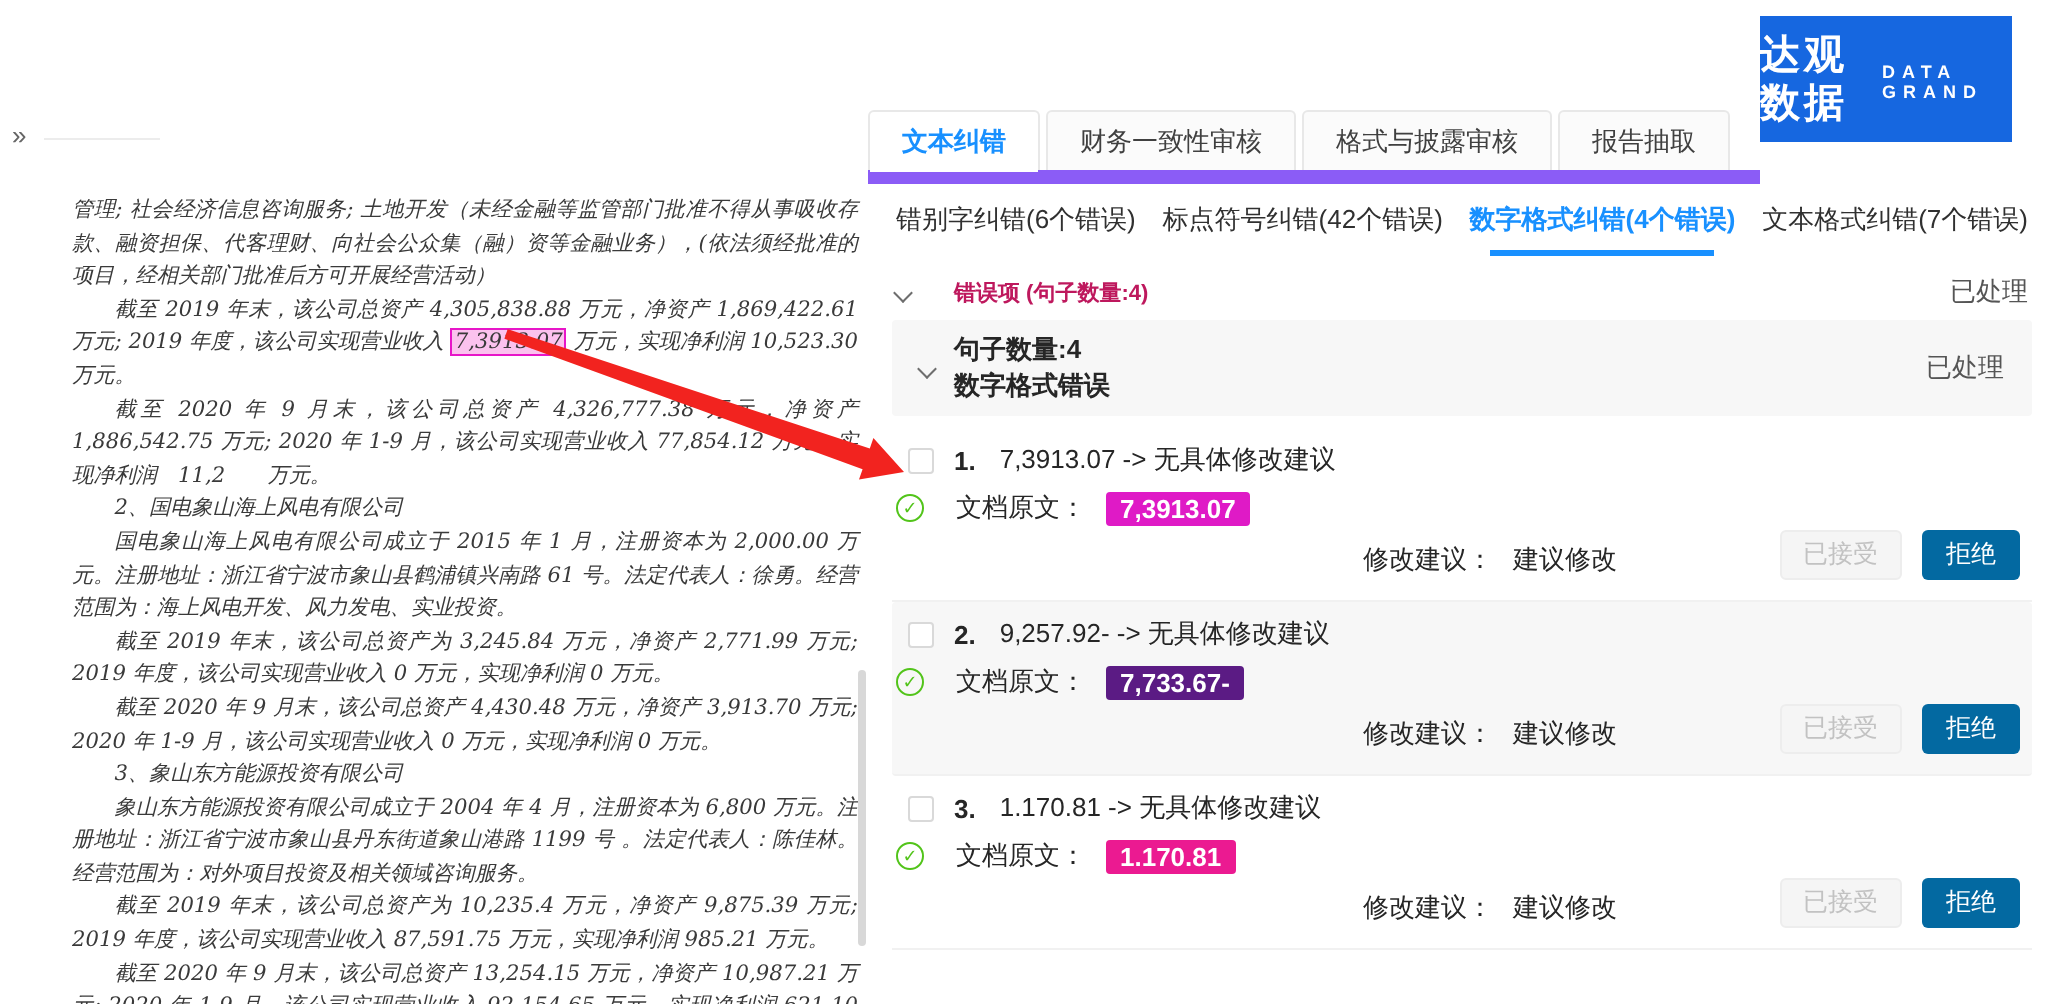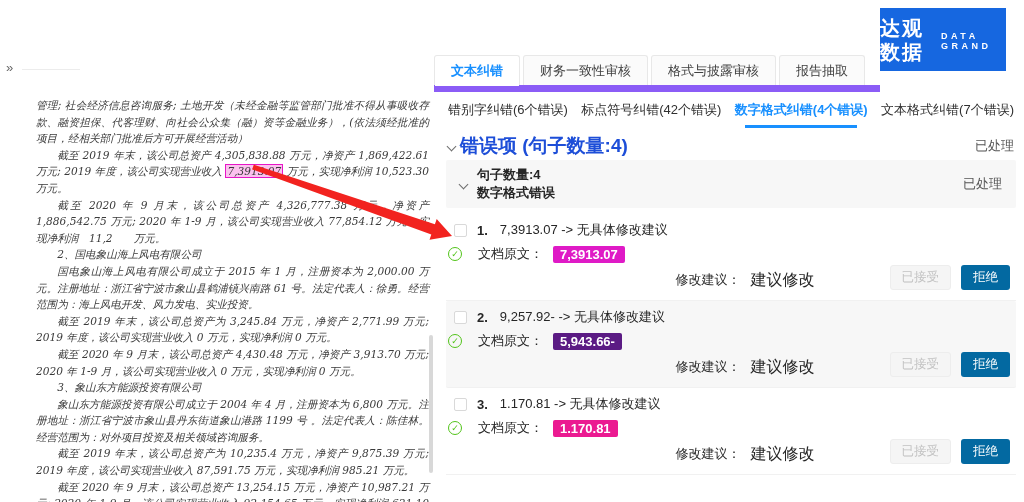--- a/index.html
+++ b/index.html
@@ -46,21 +46,21 @@
               display:flex; justify-content:space-between; align-items:flex-start; }
   .sub-tab { font-size:13px; color:#303030; cursor:pointer; position:relative; padding-bottom:9px; white-space:nowrap; }
   .sub-tab.active { color:#1890ff; font-weight:600; }
   .sub-tab.active::after { content:""; position:absolute; left:8%; right:8%; bottom:0; height:3px; background:#1890ff; }
 
   
   #err-header { position:absolute; left:14px; top:136px; width:566px; height:20px;
                 display:flex; align-items:center; }
   .chev { width:7px; height:7px; border-left:1.5px solid #6e6e6e; border-bottom:1.5px solid #6e6e6e;
           transform:rotate(-45deg); display:inline-block; flex:none; cursor:pointer; }
-  #err-header .lbl { font-size:19px; font-weight:700; color:#1d4ed8; margin-left:5px; }
+  #err-header .lbl { font-size:11px; font-weight:700; color:#be185d; margin-left:22px; }
   .status-right { margin-left:auto; font-size:13px; color:#555; }
 
   
   #group-card { position:absolute; left:12px; top:160px; width:570px; height:48px; background:#f7f7f7;
                 border-radius:2px; display:flex; align-items:center; padding:0 14px; }
   #group-card .txt { margin-left:10px; font-size:13px; font-weight:600; color:#262626; line-height:18px; }
 
   
   #items { position:absolute; left:12px; top:214px; width:570px; }
   .item { position:relative; padding:6px 4px 8px 0; min-height:85px; border-bottom:1px solid #f1f1f1; }
@@ -70,21 +70,21 @@
               margin-left:8px; flex:none; cursor:pointer; }
   .item .num { font-size:13px; font-weight:700; color:#262626; margin-left:10px; }
   .item .ttl { font-size:13px; color:#262626; margin-left:12px; }
   .item .row2 { display:flex; align-items:center; height:24px; margin-top:2px; }
   .check-circle { width:14px; height:14px; border:1px solid #52c41a; border-radius:50%; color:#52c41a;
                   font-size:9px; line-height:13px; text-align:center; margin-left:2px; flex:none; }
   .check-circle::after { content:"✓"; }
   .item .flabel { font-size:13px; color:#262626; margin-left:16px; }
   .chip { margin-left:10px; color:#fff; font-size:13px; font-weight:600; padding:1px 7px; border-radius:2px; }
   .item .row3 { display:flex; align-items:center; height:24px; margin-top:2px;justify-content:center; }
-  .item .fval { font-size:16px; color:#262626; margin-left:10px; }
+  .item .fval { font-size:13px; color:#262626; margin-left:10px; }
   .btns { position:absolute; right:6px; bottom:10px; display:flex; }
   .btn-accepted { background:#f5f5f5; color:#c2c2c2; border:1px solid #ededed; border-radius:3px;
                   font-size:12.5px; padding:3px 11px; cursor:default; }
   .btn-reject { background:#0369a1; color:#fff; border:none; border-radius:3px;
                 font-size:12.5px; padding:3px 12px; margin-left:10px; cursor:pointer; }
 </style>
 </head>
 <body>
 
 <div id="doc-panel">
@@ -191,21 +191,21 @@
 
       <div class="item selected">
         <div class="row1">
           <span class="checkbox"></span>
           <span class="num">2.</span>
           <span class="ttl">9,257.92- -&gt; 无具体修改建议</span>
         </div>
         <div class="row2">
           <span class="check-circle"></span>
           <span class="flabel">文档原文：</span>
-          <span class="chip" style="background-color: rgb(91, 27, 132);">5,943.66-</span>
+          <span class="chip" style="background-color: rgb(91, 27, 132);">7,733.67-</span>
         </div>
         <div class="row3">
           <span style="width:14px; margin-left:2px; flex:none;"></span>
           <span class="flabel">修改建议：</span>
           <span class="fval">建议修改</span>
         </div>
         <div class="btns">
           <button class="btn-accepted">已接受</button>
           <button class="btn-reject">拒绝</button>
         </div>

